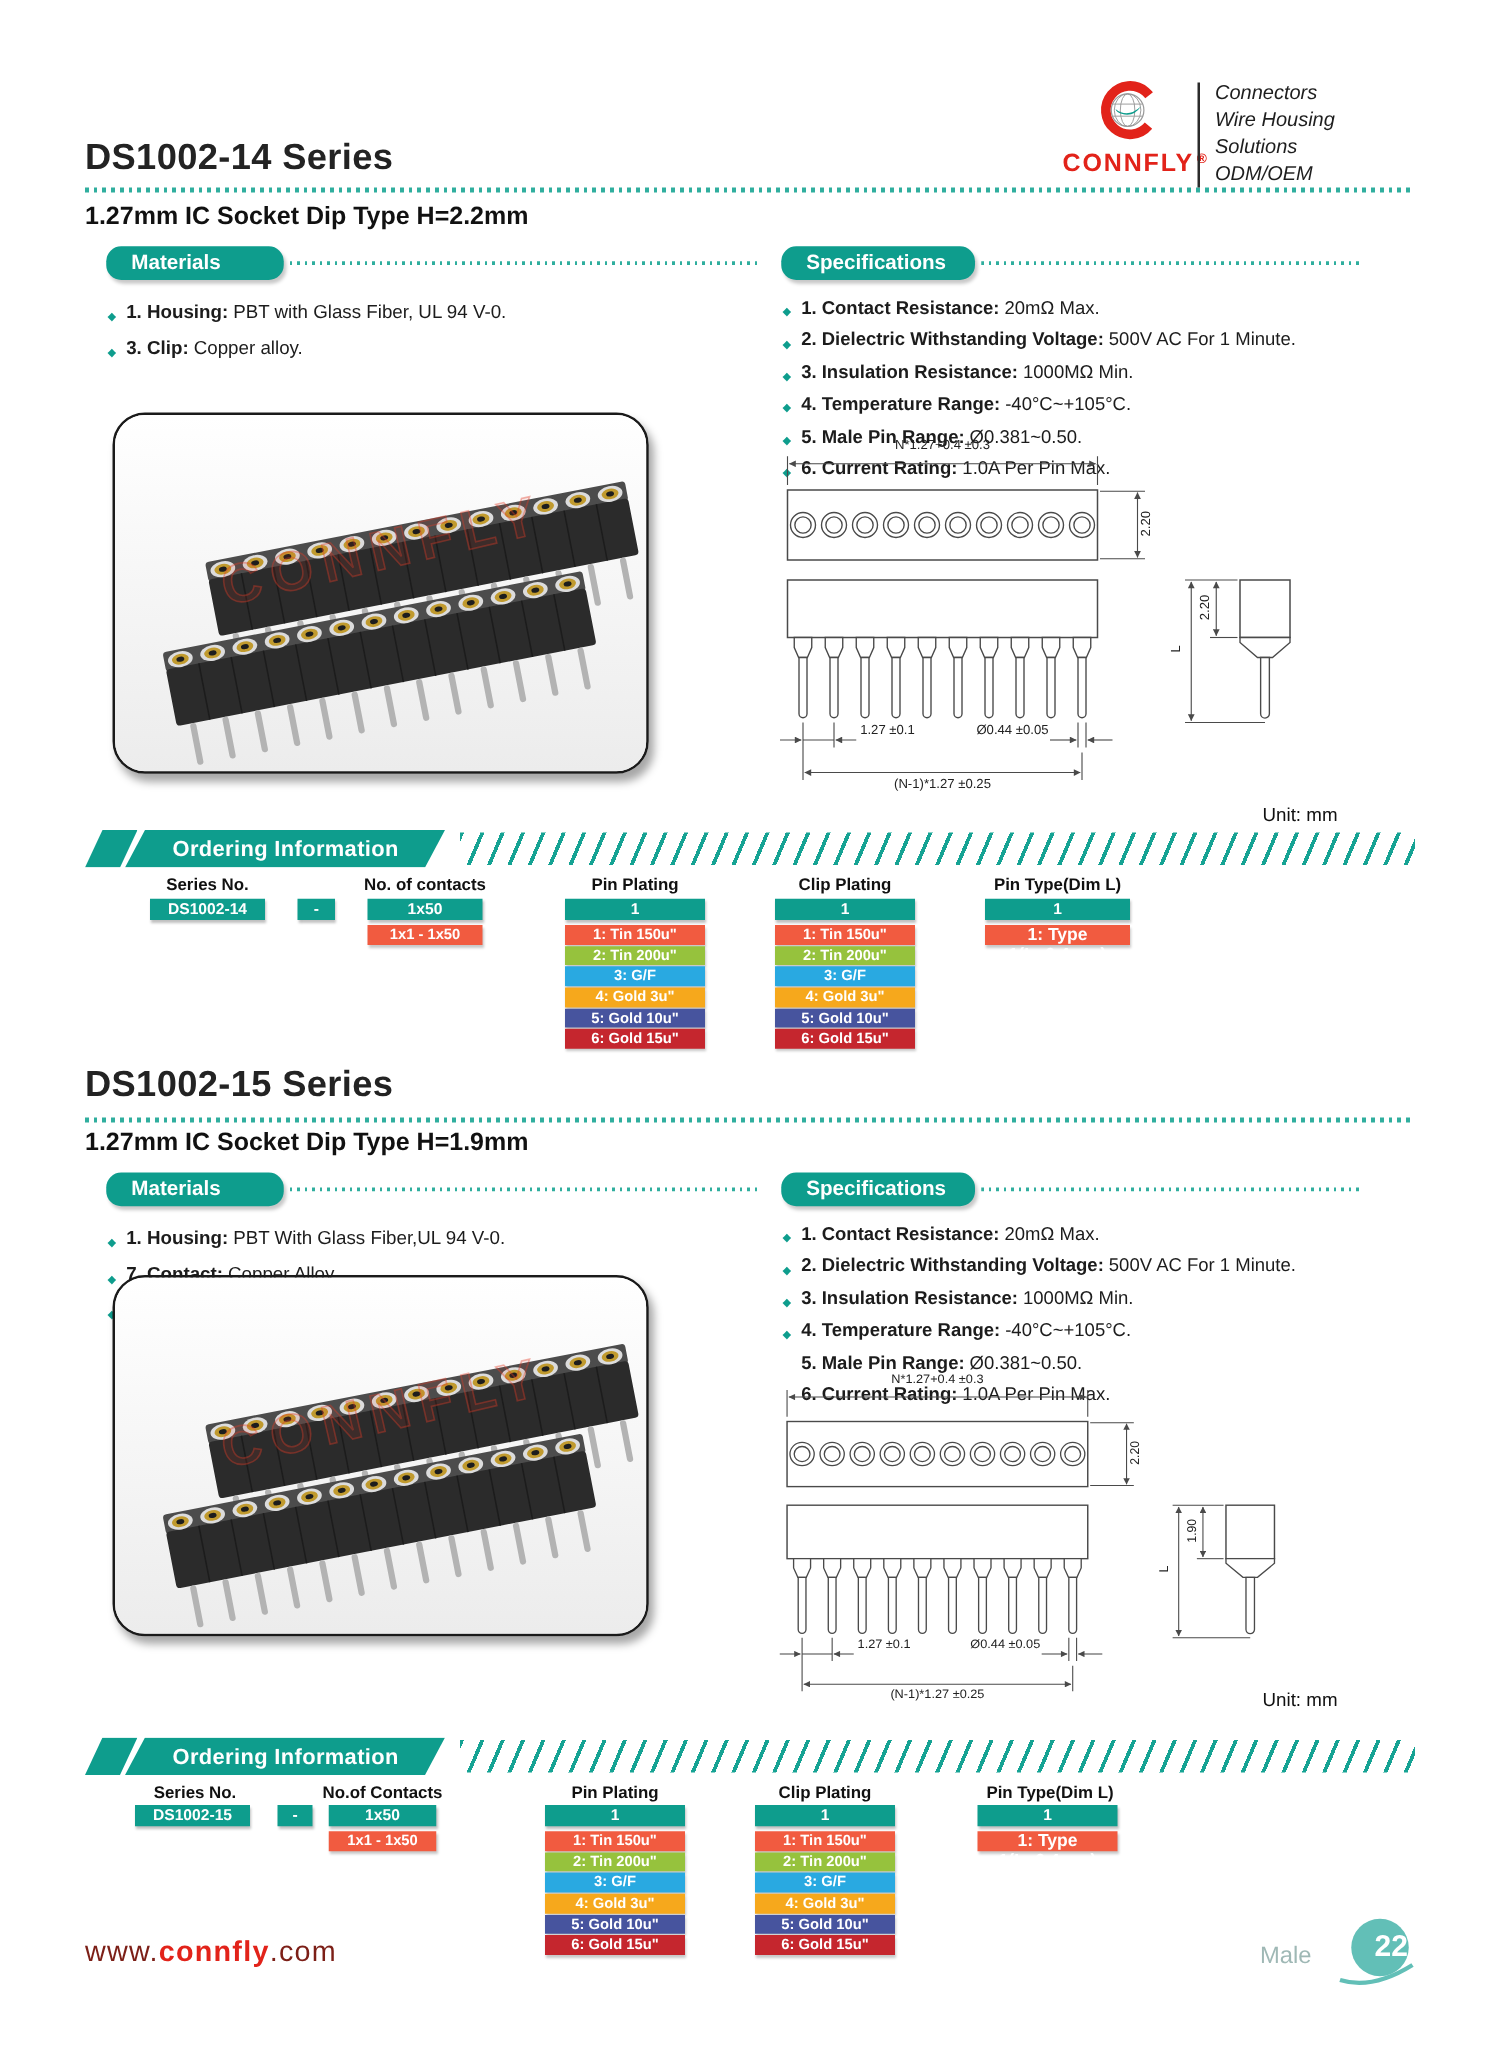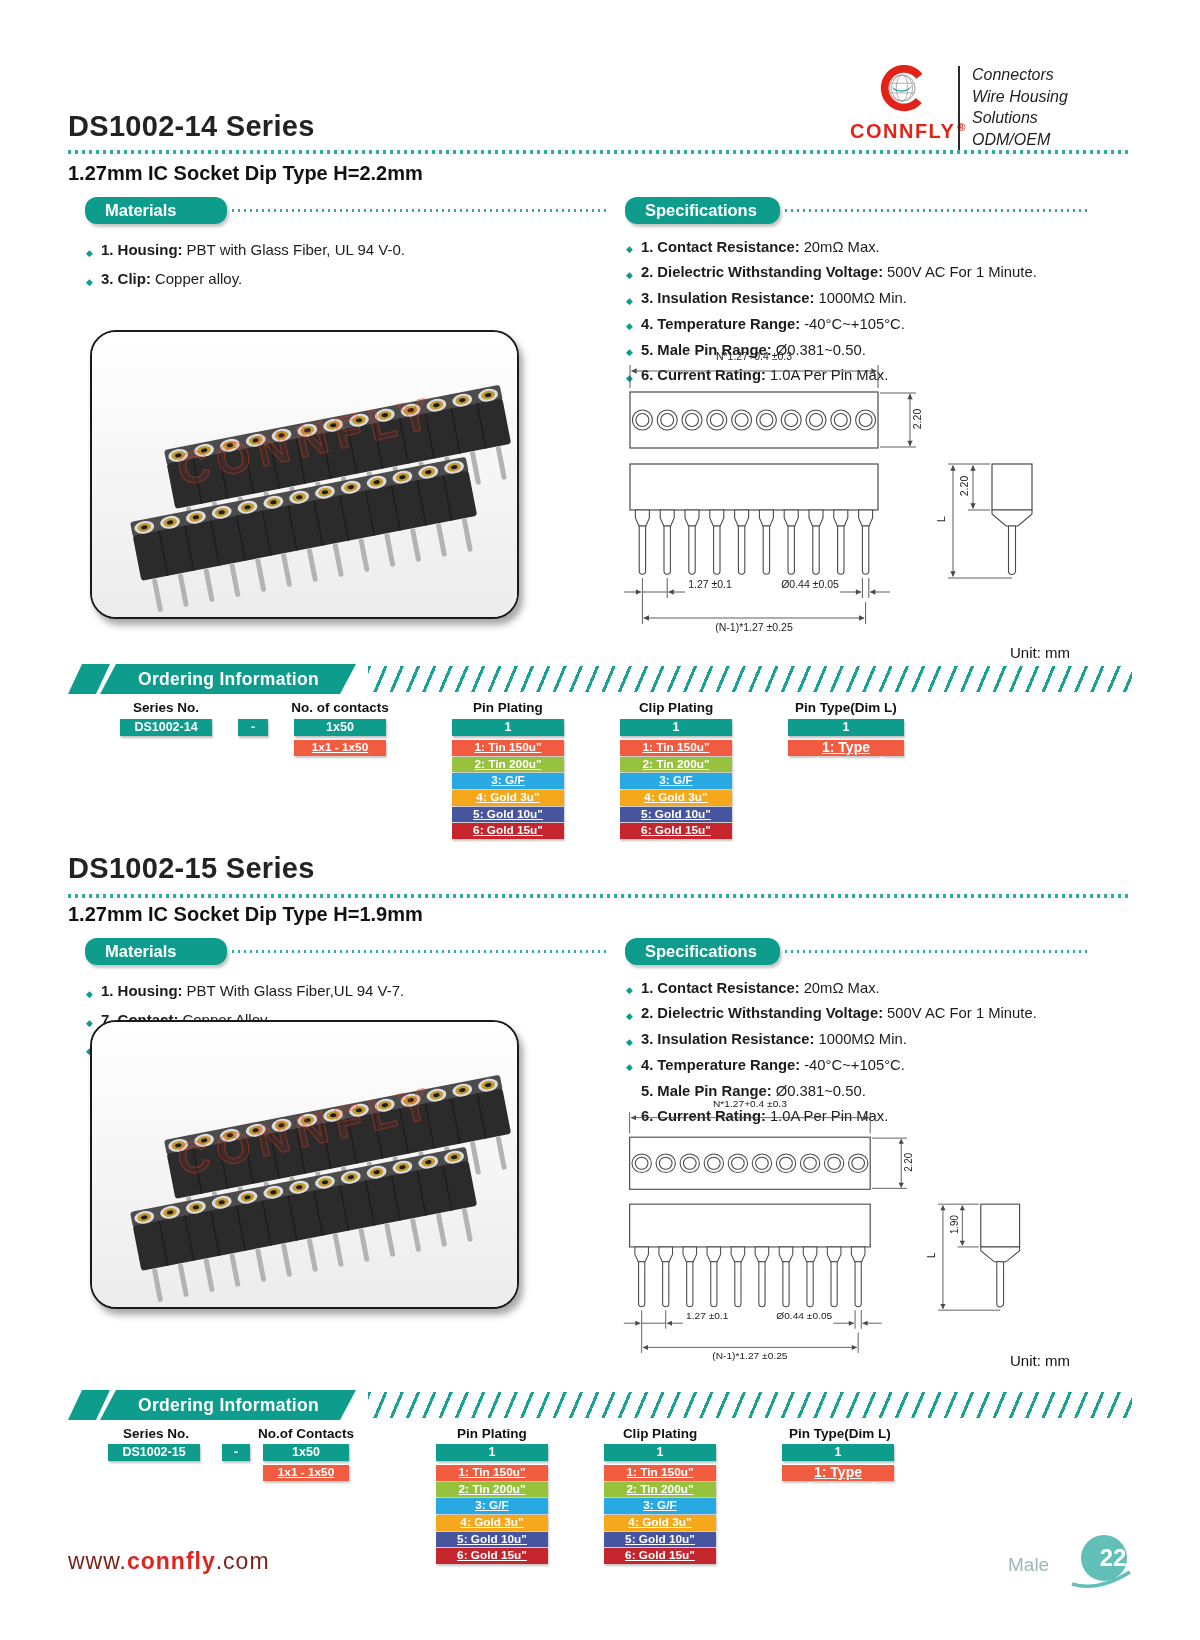--- a/index.html
+++ b/index.html
@@ -24,21 +24,21 @@
   .drawing{width:460px;height:295px;}
   .dim{position:absolute;font-size:10.5px;color:#222;text-align:center;white-space:nowrap;}
   .rot{transform:rotate(-90deg);}
   .unit{font-size:15px;color:#111;text-align:right;}
   .bpiece{clip-path:polygon(14px 0,100% 0,calc(100% - 14px) 100%,0 100%);}
   .bmain{clip-path:polygon(16px 0,100% 0,calc(100% - 16px) 100%,0 100%);}
   .btxt{display:block;color:#fff;font-weight:bold;font-size:17.5px;line-height:30px;padding-left:38px;letter-spacing:0.3px;}
   .hatch{background:repeating-linear-gradient(113deg,#16a394 0 3px,transparent 3px 15px);}
   .colhdr{font-weight:bold;font-size:13.5px;text-align:center;color:#111;}
   .tbox{color:#fff;font-weight:bold;text-align:center;font-size:12.5px;height:17px;line-height:17px;box-shadow:1px 2px 2px rgba(0,0,0,0.25);}
-  .pbox{color:#fff;font-weight:bold;text-align:center;font-size:11.8px;height:15.5px;line-height:15.5px;margin-bottom:1.2px;box-shadow:1px 2px 2px rgba(0,0,0,0.22);text-decoration:underline;}
+  .pbox{color:#fff;font-weight:bold;text-align:center;font-size:11.8px;height:15.5px;line-height:15.5px;margin-bottom:1.2px;box-shadow:1px 2px 2px rgba(0,0,0,0.22);}
   .pbox.sm{font-size:14px;}
   .brand{color:#e2231a;font-weight:bold;font-size:20px;letter-spacing:1.5px;text-align:center;}
   .reg{font-size:11px;vertical-align:7px;margin-left:2px;}
   .vline{width:2px;background:#2b2b2b;}
   .tagline div{font-style:italic;font-size:16px;line-height:21.5px;color:#1e1e1e;}
   .www{font-size:23px;letter-spacing:1px;}
   .w1{color:#7c1f17;}
   .w2{color:#e2231a;font-weight:bold;}
   .plabel{font-size:19px;color:#9fb8b5;}
   .pnum{font-size:24px;font-weight:bold;color:#fff;text-align:center;}
@@ -305,21 +305,21 @@
 
   <div class="series-title abs" style="left:68px;top:852px">DS1002-15 Series</div>
   <div class="dots4 abs" style="left:68px;top:894px;width:1064px"></div>
   <div class="sub-title abs" style="left:68px;top:903px">1.27mm IC Socket Dip Type H=1.9mm</div>
 
   <div class="hdr-box abs" style="left: 85px; top: 938px; width: 122px; background-color: rgb(14, 157, 141);">Materials</div>
   <div class="dots3 abs" style="left:232px;top:950px;width:376px"></div>
   <div class="abs" style="left:86px;top:977px;width:520px">
     <div class="li">
         <span class="dia"></span>
-        <span><b>1. Housing:</b><span class="val">PBT With Glass Fiber,UL 94 V-7.</span></span>
+        <span><b>1. Housing:</b><span class="val">PBT With Glass Fiber,UL 94 V-0.</span></span>
       </div>
     <div class="li">
         <span class="dia"></span>
         <span><b>7. Contact:</b><span class="val">Copper Alloy.</span></span>
       </div>
     <div class="li">
         <span class="dia"></span>
         <span><b>3. Clip:</b><span class="val">Copper alloy.</span></span>
       </div>
   </div>

